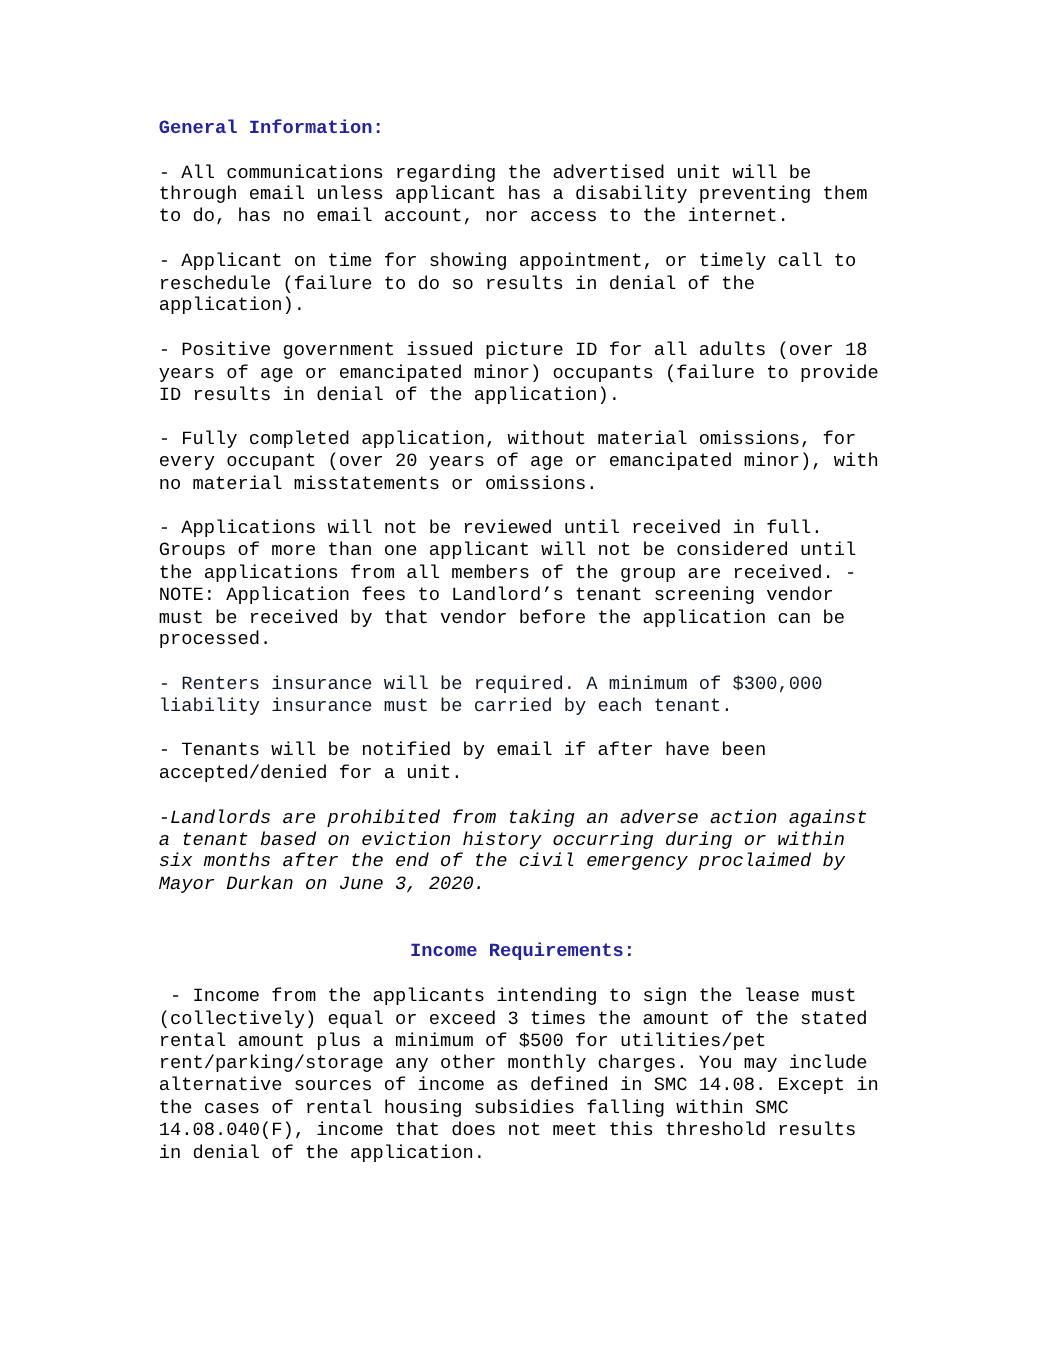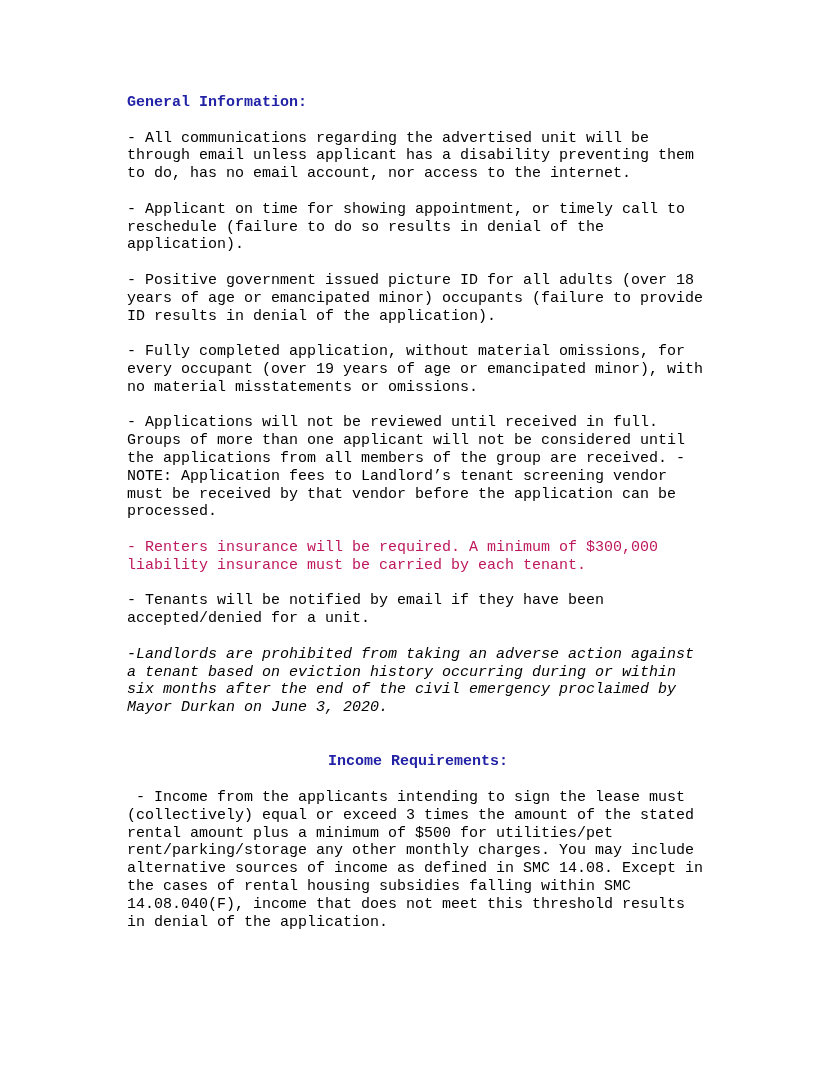--- a/index.html
+++ b/index.html
@@ -37,49 +37,49 @@
   }
   .content h2.gap-above {
     margin-top: 36.6px;
     text-align: center;
   }
   .content p {
     margin: 0 0 17.8px 0;
     white-space: pre-wrap;
   }
   .content p.muted {
-    color: #be185d;
+    color: #0f172a;
   }
   .content p.italic {
     font-style: italic;
   }
 </style>
 </head>
 <body>
 
 <div class="page">
   <div class="content">
 
     <section>
       <h2>General Information:</h2>
 
       <p>- All communications regarding the advertised unit will be through email unless applicant has a disability preventing them to do, has no email account, nor access to the internet.</p>
 
       <p>- Applicant on time for showing appointment, or timely call to reschedule (failure to do so results in denial of the application).</p>
 
       <p>- Positive government issued picture ID for all adults (over 18 years of age or emancipated minor) occupants (failure to provide ID results in denial of the application).</p>
 
-      <p>- Fully completed application, without material omissions, for every occupant (over 19 years of age or emancipated minor), with no material misstatements or omissions.</p>
+      <p>- Fully completed application, without material omissions, for every occupant (over 20 years of age or emancipated minor), with no material misstatements or omissions.</p>
 
 
       <p>- Applications will not be reviewed until received in full. Groups of more than one applicant will not be considered until the applications from all members of the group are received. - NOTE: Application fees to Landlord’s tenant screening vendor must be received by that vendor before the application can be processed.</p>
 
       <p class="muted">- Renters insurance will be required. A minimum of $300,000 liability insurance must be carried by each tenant.</p>
 
-      <p>- Tenants will be notified by email if they have been accepted/denied for a unit.</p>
+      <p>- Tenants will be notified by email if after have been accepted/denied for a unit.</p>
 
 
       <p class="italic">-Landlords are prohibited from taking an adverse action against a tenant based on eviction history occurring during or within six months after the end of the civil emergency proclaimed by Mayor Durkan on June 3, 2020.</p>
     </section>
 
     <section>
       <h2 class="gap-above">Income Requirements:</h2>
 
       <p> - Income from the applicants intending to sign the lease must (collectively) equal or exceed 3 times the amount of the stated rental amount plus a minimum of $500 for utilities/pet rent/parking/storage any other monthly charges. You may include alternative sources of income as defined in SMC 14.08. Except in the cases of rental housing subsidies falling within SMC 14.08.040(F), income that does not meet this threshold results in denial of the application.</p>
     </section>

